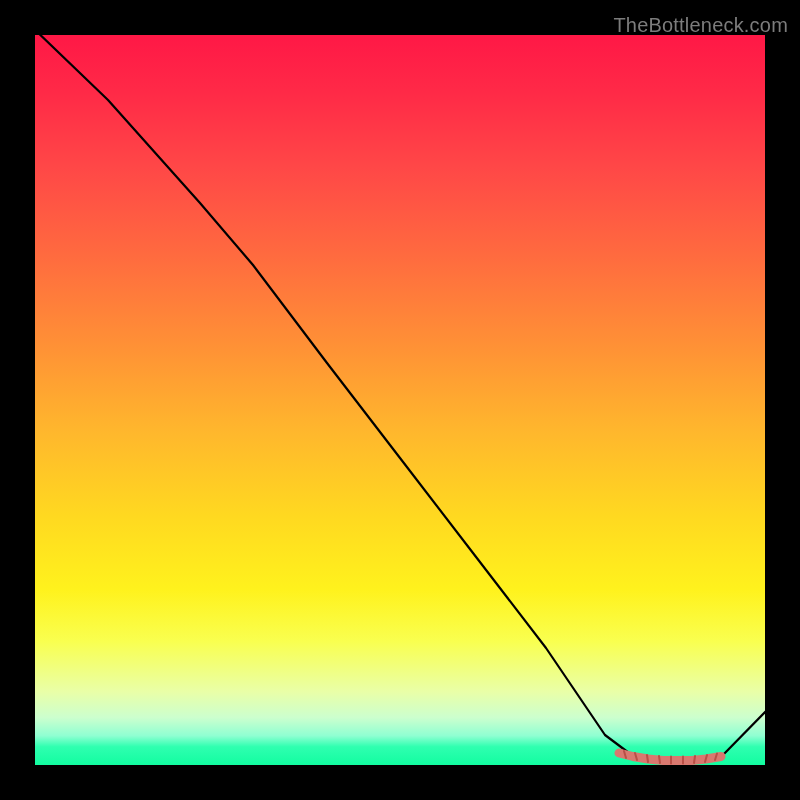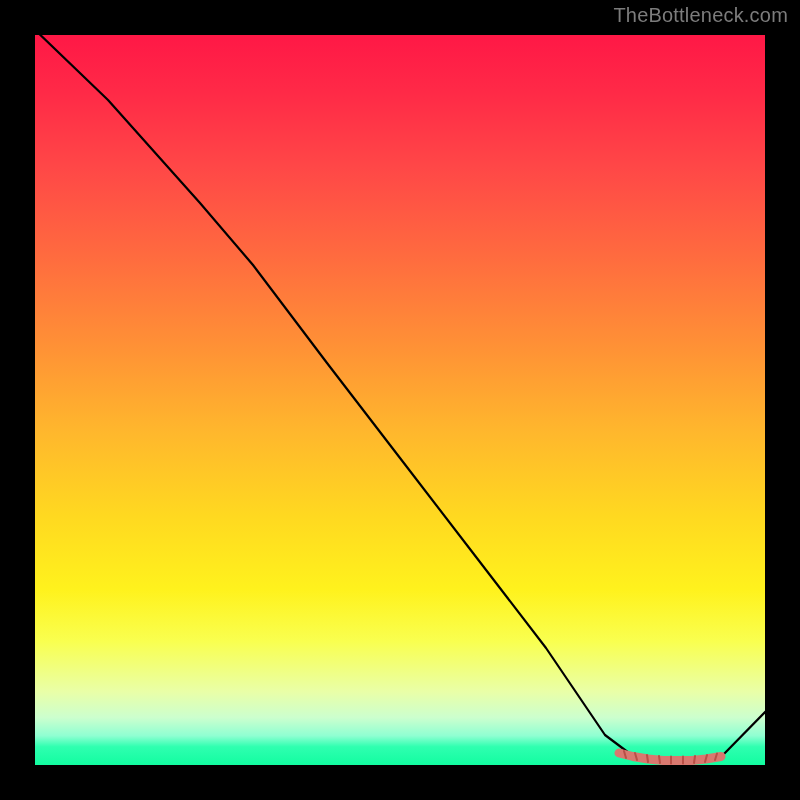--- a/index.html
+++ b/index.html
@@ -45,21 +45,21 @@
       #2fffb0 97.5%,
       #12fda0 100%
     );
   }
   .curve-svg {
     position: absolute;
     inset: 0;
   }
   .attrib {
     position: absolute;
-    top: 4px;
+    top: 14px;
     right: 12px;
     color: #7c7c7c;
     font-size: 20px;
     letter-spacing: 0.2px;
   }
 </style>
 </head>
 <body>
 
 <div class="chart-wrap">

